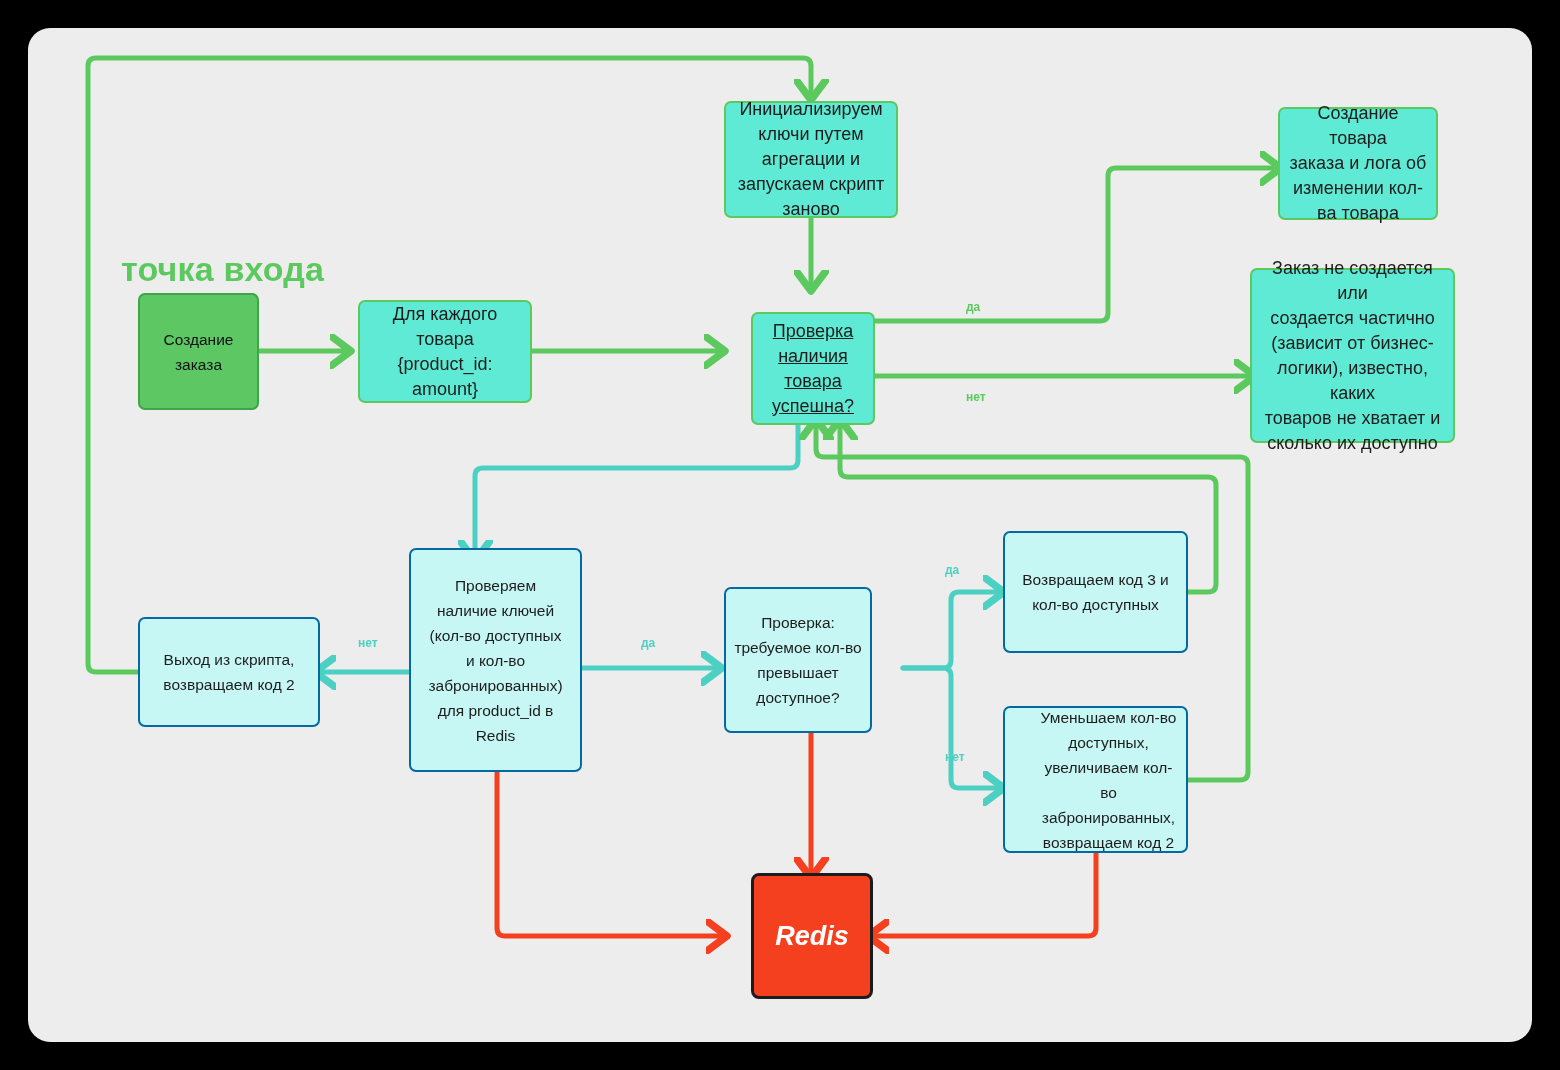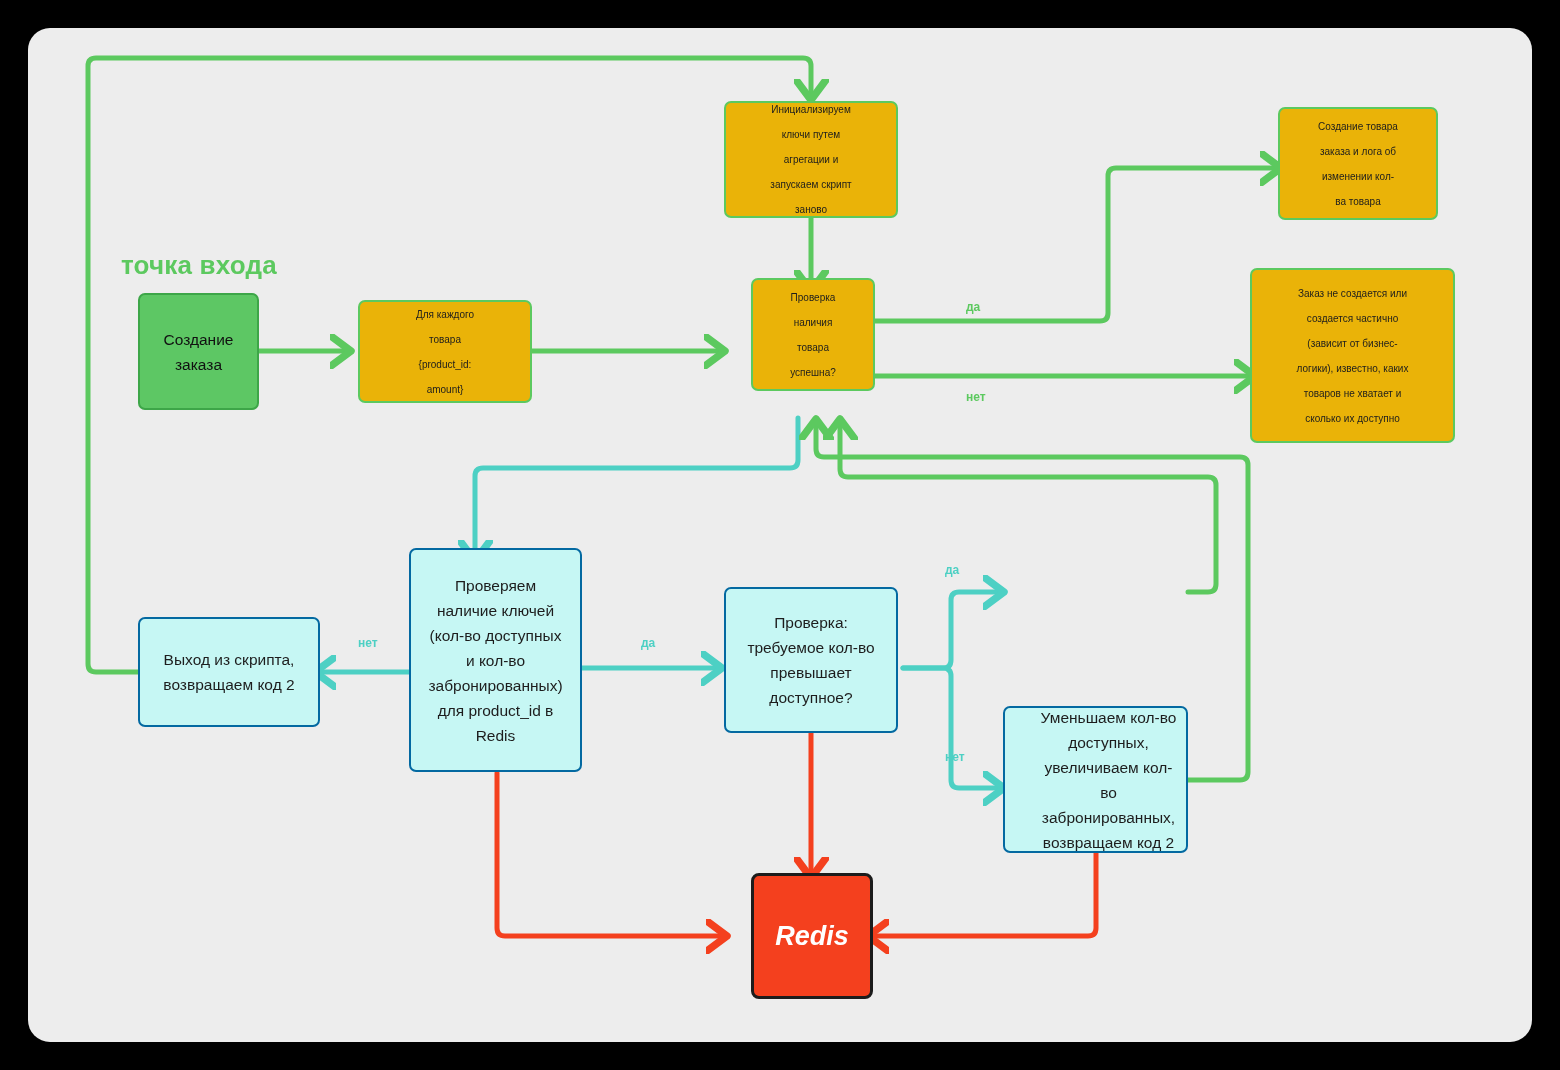--- a/index.html
+++ b/index.html
@@ -1,25 +1,25 @@
 <!DOCTYPE html>
 <html><head>
 <meta charset="utf-8">
 <style>
   html,body{margin:0;padding:0;background:#000;}
   body{width:1560px;height:1070px;font-family:"Liberation Sans",sans-serif;overflow:hidden;}
   #canvas{position:absolute;left:28px;top:28px;width:1504px;height:1014px;background:#ededed;border-radius:22px;overflow:hidden;}
   svg.edges{position:absolute;left:0;top:0;width:1504px;height:1014px;overflow:visible;}
   .node{position:absolute;box-sizing:border-box;display:flex;align-items:center;justify-content:center;text-align:center;border-radius:7px;}
   .node span{display:block;width:100%;padding:0 8px;box-sizing:border-box;white-space:pre-line;}
-  .green-soft{background:#eab308;border:2px solid #5cc95f;color:#1d1d1d;font-size:10px;line-height:25px;}
+  .green-soft{background:#5eead4;border:2px solid #5cc95f;color:#1d1d1d;font-size:18px;line-height:25px;}
   .green-solid{background:#5dc764;border:2px solid #3da648;color:#111;font-size:15.5px;line-height:25px;}
   .cyan{background:#c6f7f4;border:2px solid #0369a1;color:#1d1d1d;font-size:15.5px;line-height:25px;}
   .redis{background:#f4401e;border:3px solid #1c1c1c;color:#fff;font-style:italic;font-weight:bold;font-size:27px;border-radius:8px;}
-  .entry-label{position:absolute;color:#5cc95f;font-weight:bold;font-size:26px;letter-spacing:.2px;text-align:center;}
+  .entry-label{position:absolute;color:#5cc95f;font-weight:bold;font-size:34px;letter-spacing:.2px;text-align:center;}
   .edge-label{position:absolute;font-size:12px;font-weight:bold;}
   .lbl-green{color:#5cc95f;}
   .lbl-cyan{color:#4dd0c4;}
 </style>
 </head>
 <body>
 
 <div id="canvas">
 
   <svg class="edges" viewBox="0 0 1504 1014">
@@ -82,21 +82,21 @@
   </div>
 
   <div class="node green-soft" style="left:696px;top:73px;width:174px;height:117px;">
     <span>Инициализируем
 ключи путем
 агрегации и
 запускаем скрипт
 заново</span>
   </div>
 
-  <div class="node green-soft" style="left:723px;top:250px;width:124px;height:113px;">
+  <div class="node green-soft" style="left:723px;top:284px;width:124px;height:113px;text-decoration:underline;">
     <span>Проверка
 наличия
 товара
 успешна?</span>
   </div>
 
   <div class="node green-soft" style="left:1222px;top:240px;width:205px;height:175px;">
     <span>Заказ не создается или
 создается частично
 (зависит от бизнес-
@@ -120,27 +120,31 @@
   <div class="node cyan" style="left:381px;top:520px;width:173px;height:224px;">
     <span>Проверяем
 наличие ключей
 (кол-во доступных
 и кол-во
 забронированных)
 для product_id в
 Redis</span>
   </div>
 
-  <div class="node cyan" style="left:696px;top:559px;width:174px;height:146px;">
+  <div class="node cyan" style="left:696px;top:559px;width:148px;height:146px;">
     <span>Проверка:
 требуемое кол-во
 превышает
 доступное?</span>
   </div>
 
+  <div class="node cyan" style="left:975px;top:503px;width:185px;height:122px;">
+    <span>Возвращаем код 3 и
+кол-во доступных</span>
+  </div>
 
   <div class="node cyan" style="left:975px;top:678px;width:185px;height:147px;padding-left:26px;">
     <span>Уменьшаем кол-во
 доступных,
 увеличиваем кол-во
 забронированных,
 возвращаем код 2</span>
   </div>
 
   <div class="node redis" style="left:723px;top:845px;width:122px;height:126px;">

